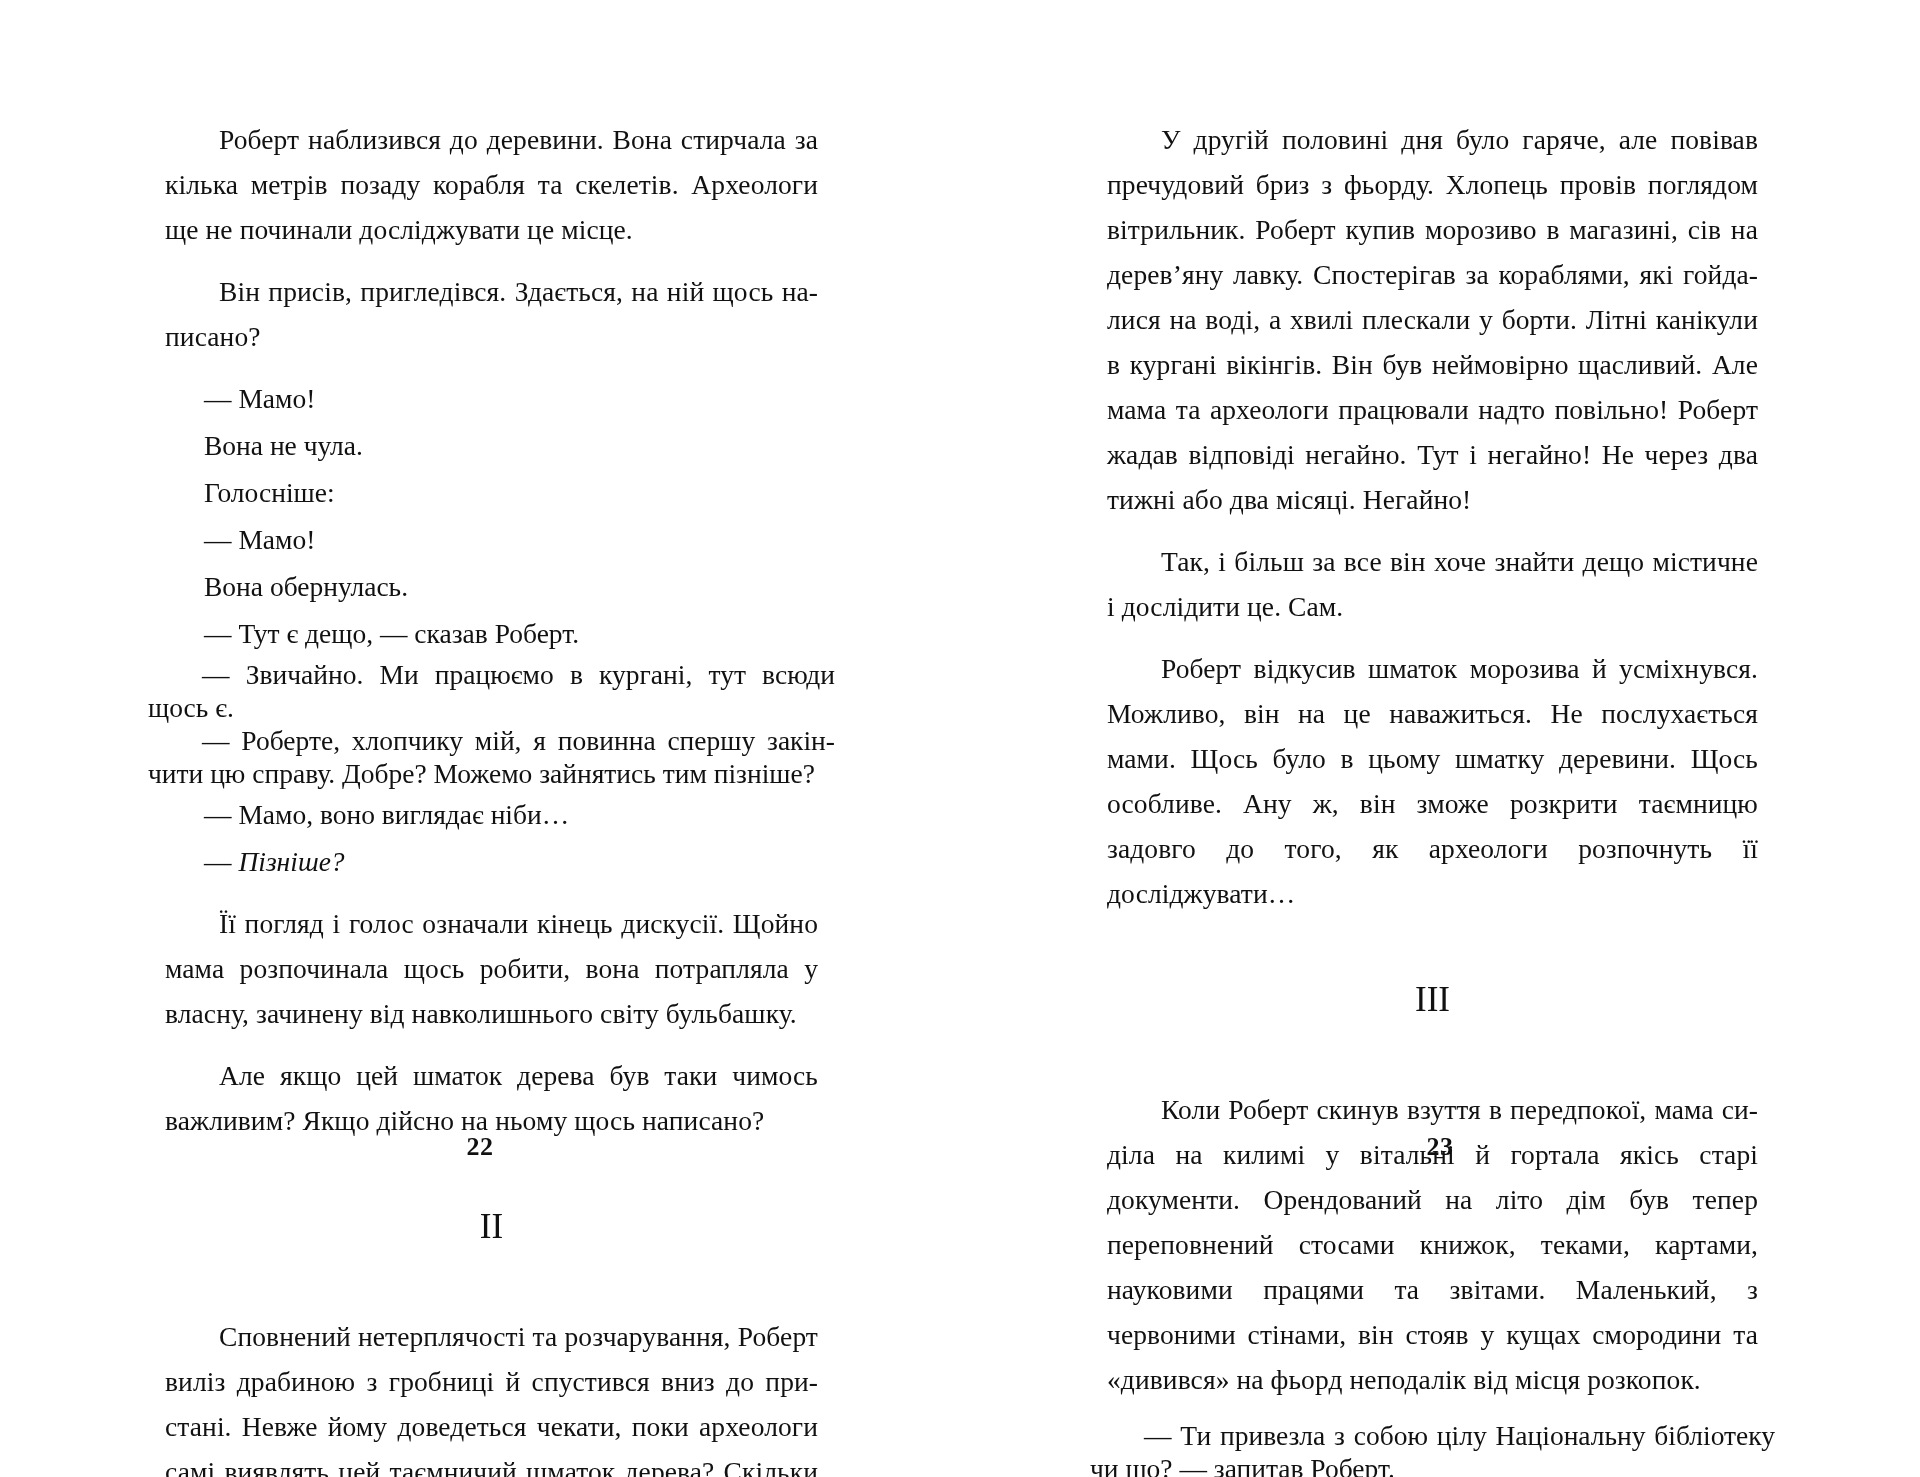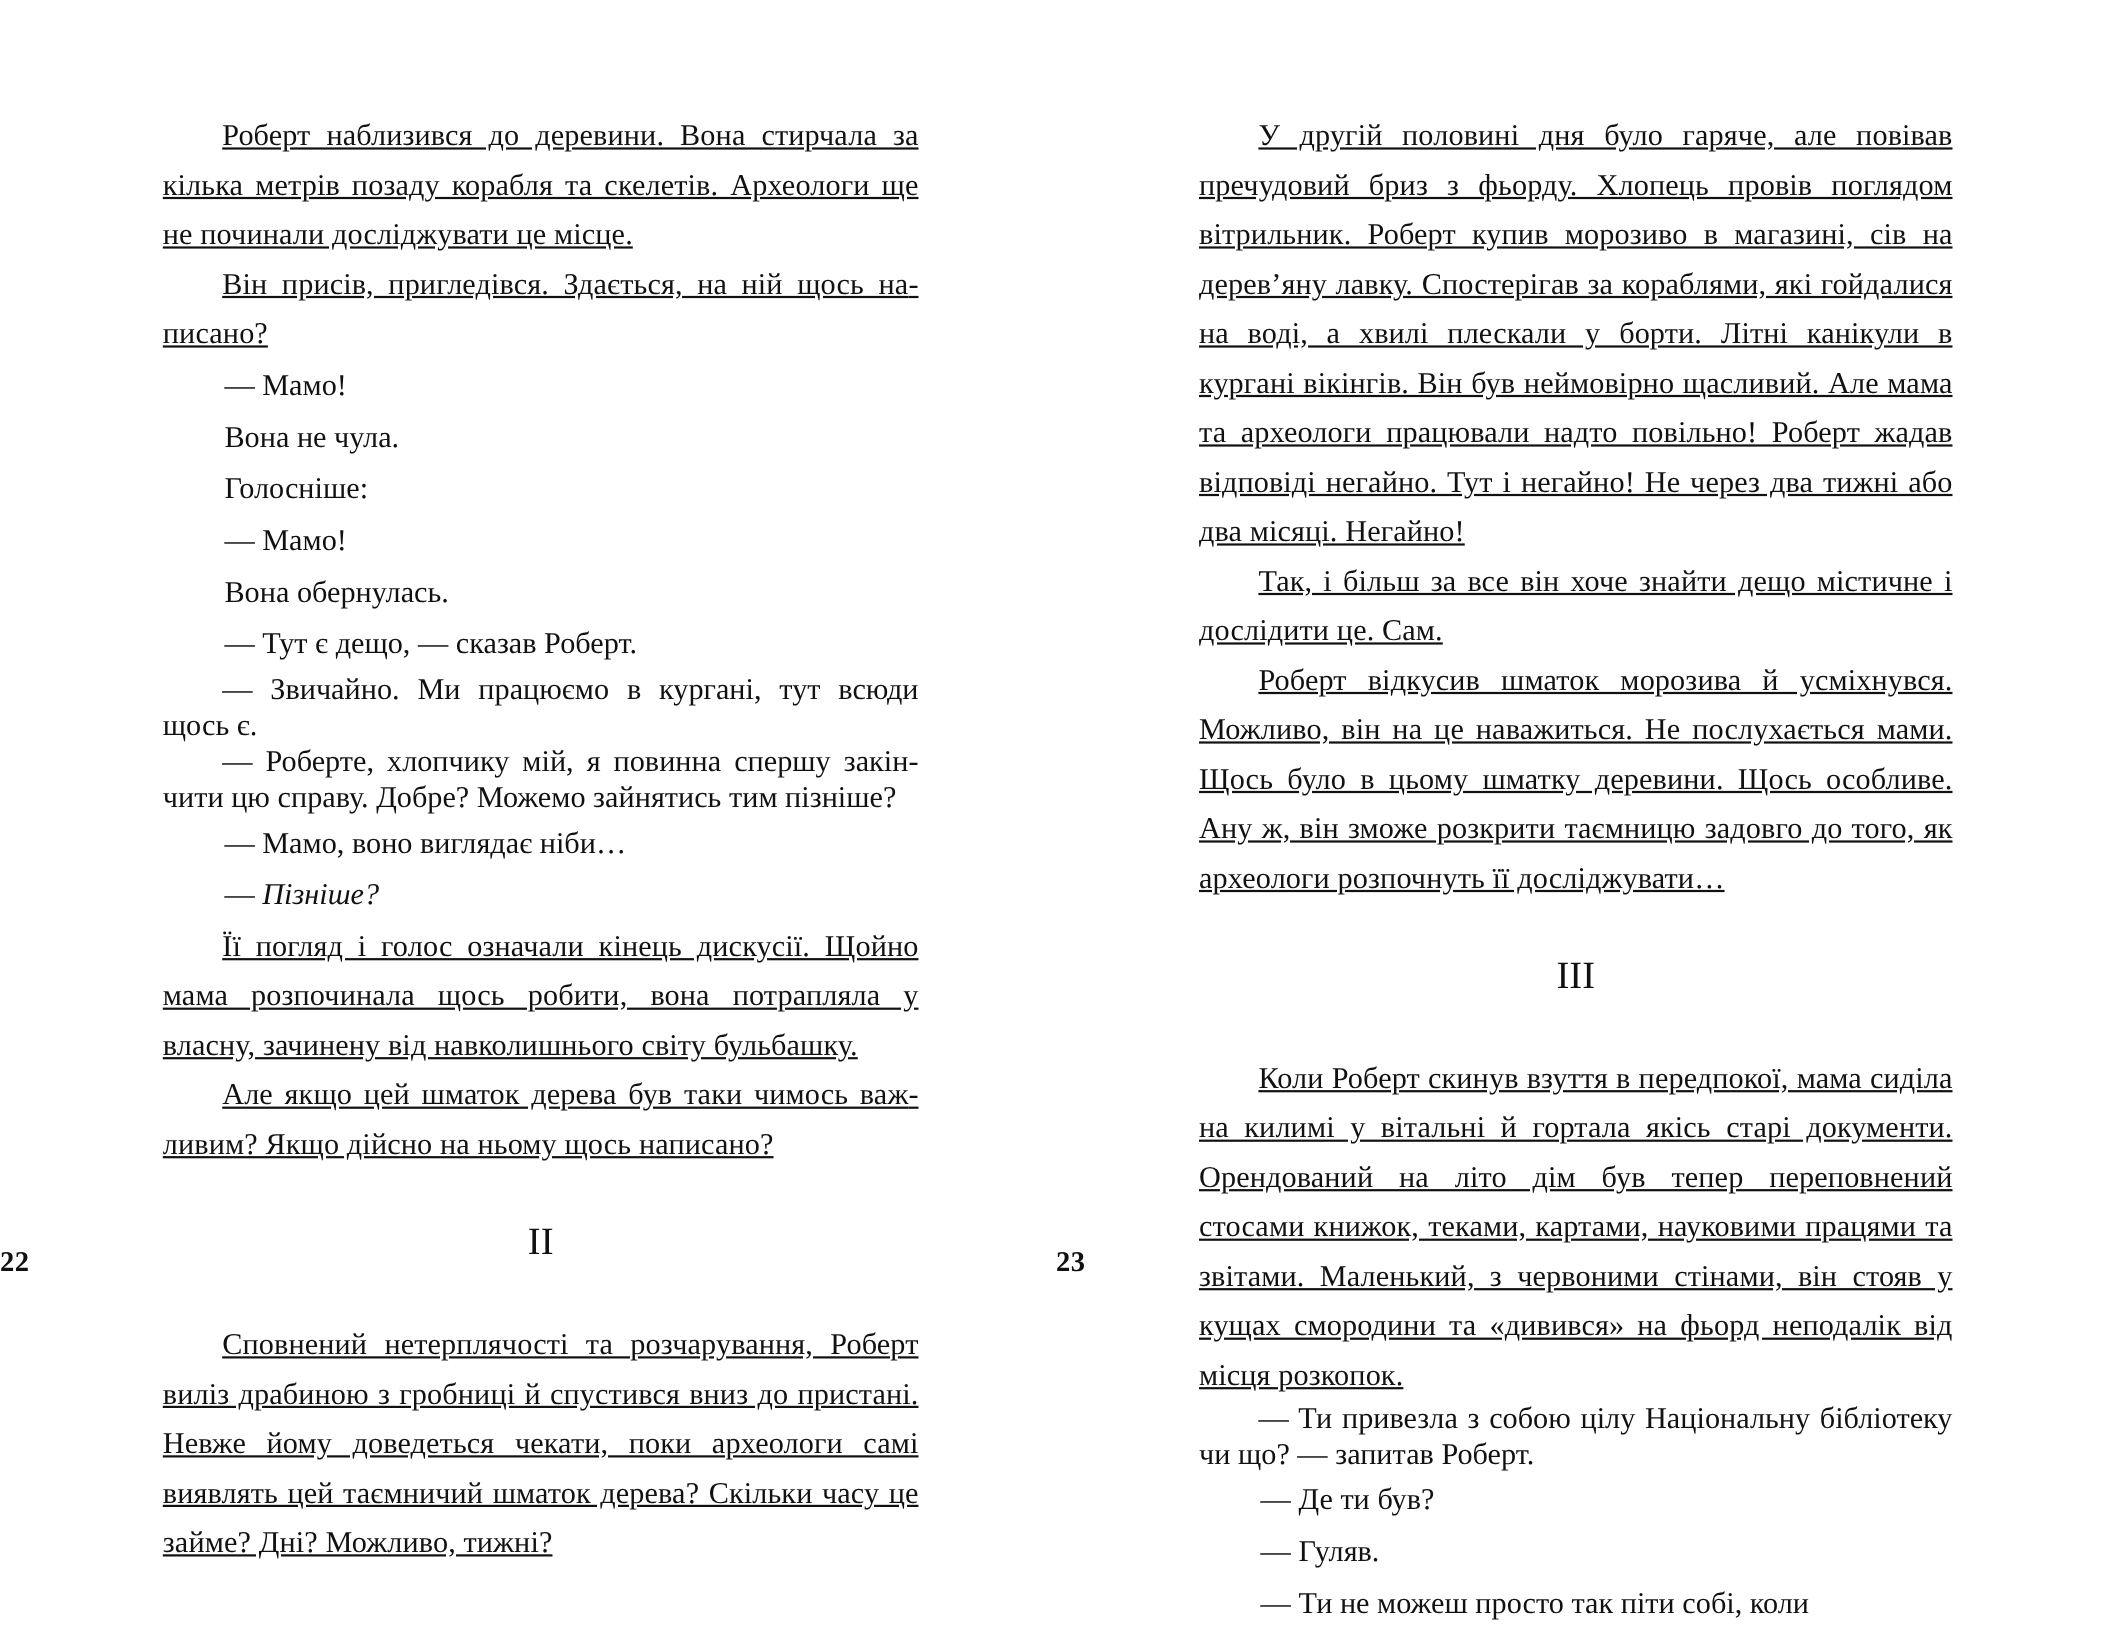--- a/index.html
+++ b/index.html
@@ -32,30 +32,29 @@
   .page-verso {
     padding: 100px 125px 0 148px;
   }
   .page-recto {
     padding: 100px 145px 0 130px;
   }
   .text-column {
     width: 100%;
   }
   p.para {
-    margin: 0;
+    margin: 17px;
     text-align: justify;
     text-justify: inter-word;
     font-size: 27.5px;
     line-height: 45px;
     text-indent: 54px;
     hyphens: manual;
     -webkit-hyphens: manual;
     letter-spacing: 0.1px;
-    text-decoration: underline;
   }
   p.dialogue {
     margin: 0;
     text-align: justify;
     font-size: 27.5px;
     line-height: 33px;
     text-indent: 54px;
   }
   p.flush {
     margin: 2px;
@@ -81,20 +80,21 @@
     height: 44px;
   }
   .spacer-after-section {
     height: 48px;
   }
   .folio {
     position: absolute;
     bottom: 300px;
     left: 0;
     right: 0;
+    text-align: center;
     font-size: 26px;
     font-weight: bold;
     letter-spacing: 0.5px;
   }
   .page-verso .folio { bottom: 315px; }
   .page-recto .folio { bottom: 315px; }
 </style>
 </head>
 <body>
 

